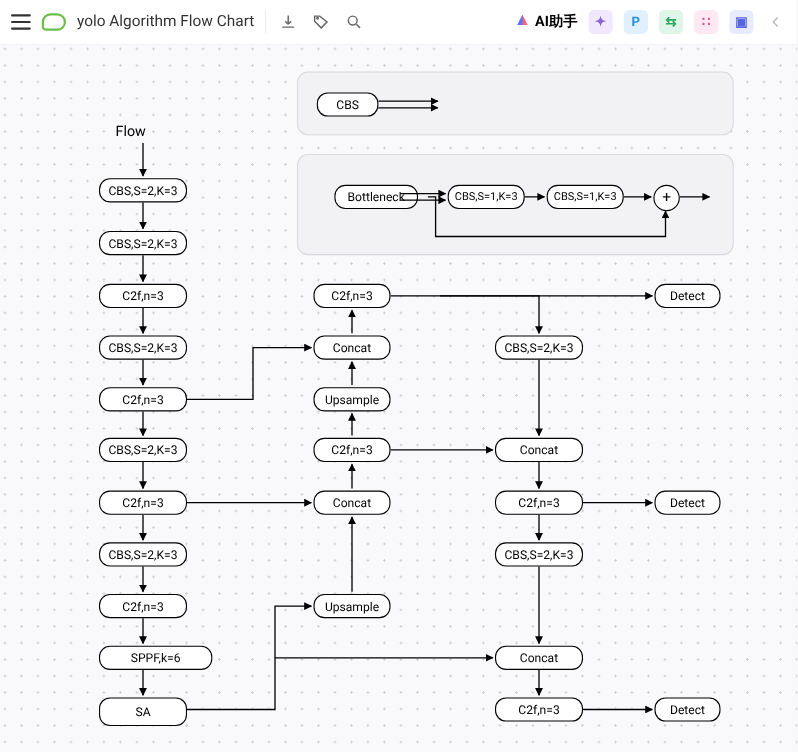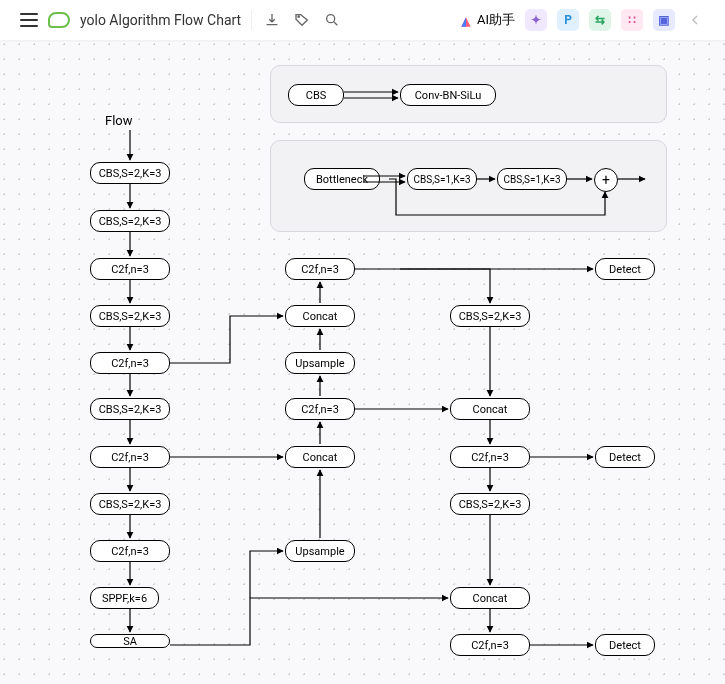--- a/index.html
+++ b/index.html
@@ -1,27 +1,27 @@
 <!DOCTYPE html>
 <html><head>
 <meta charset="utf-8">
 <style>
   html, body { margin:0; padding:0; font-family:-apple-system,BlinkMacSystemFont,"Segoe UI",Roboto,sans-serif; background:#f5f5f7; }
   .page { width:725px; height:684px; position:relative; overflow:hidden; }
-  .header { height:40px; background:#fff; display:flex; align-items:center; padding:0 20px; gap:10px; box-shadow:0 1px 2px rgba(0,0,0,0.05); position:relative; z-index:10;}
+  .header { height:40px; background:#fff; display:flex; align-items:center; padding:0 10px; gap:10px; box-shadow:0 1px 2px rgba(0,0,0,0.05); position:relative; z-index:10;}
   .burger { width:18px; height:14px; position:relative; cursor:pointer; }
   .burger span { position:absolute; left:0; right:0; height:2px; background:#333; border-radius:1px;}
   .burger span:nth-child(1){top:0;} .burger span:nth-child(2){top:6px;} .burger span:nth-child(3){top:12px;}
   .cloud { width:18px; height:12px; border:2px solid #6abf4b; border-radius:8px 8px 8px 4px; position:relative;}
   .title { font-size:14px; color:#333; flex:0 0 auto; }
   .sep { width:1px; height:20px; background:#eee; }
   .icon-btn { width:20px; height:20px; display:flex; align-items:center; justify-content:center; color:#666; cursor:pointer; }
   .icon-btn svg { width:16px; height:16px; }
   .spacer { flex:1; }
-  .ai-badge { display:flex; align-items:flex-end; gap:4px; font-size:13px; font-weight:400; }
+  .ai-badge { display:flex; align-items:flex-start; gap:4px; font-size:13px; font-weight:700; }
   .ai-badge .logo { width:14px; height:14px; }
   .sq { width:22px; height:22px; border-radius:5px; display:flex; align-items:center; justify-content:center; font-size:12px; font-weight:bold; cursor:pointer;}
   .sq1{background:#f0e8ff;color:#8a63d2;} .sq2{background:#e0f0ff;color:#2b8fd9;} .sq3{background:#dff5e8;color:#2aa762;} .sq4{background:#ffe8f2;color:#d95394;} .sq5{background:#e8ebff;color:#5566e0;}
   .chev { color:#bbb; cursor:pointer; }
 
   .canvas { position:absolute; left:0; top:40px; right:0; bottom:0; background:#f9f9fb;
     background-image: radial-gradient(#d0d0d6 1px, transparent 1px);
     background-size: 15px 15px; background-position: -3px -3px; }
   .canvas svg { position:absolute; left:0; top:0; }
   .node { position:absolute; background:#fff; border:1.5px solid #000; border-radius:10px; font-size:11px; display:flex; align-items:center; justify-content:center; box-sizing:border-box; }
@@ -79,40 +79,39 @@
         </svg>
     </div>
   </div>
 
   <div class="canvas">
 
     <div class="panel" style="left:270px; top:25px; width:395px; height:56px;"></div>
     <div class="panel" style="left:270px; top:100px; width:395px; height:90px;"></div>
 
     <div class="node" style="left:288px; top:44px; width:56px; height:22px;">CBS</div>
-    <div class="node" style="left:400px; top:44px; width:96px; height:22px;">Conv-BN-SiLu</div>
 
     <div class="node" style="left:304px; top:128px; width:76px; height:22px;">Bottleneck</div>
     <div class="node" style="left:407px; top:128px; width:70px; height:22px; font-size:10px;">CBS,S=1,K=3</div>
     <div class="node" style="left:497px; top:128px; width:70px; height:22px; font-size:10px;">CBS,S=1,K=3</div>
     <div class="plus-node" style="left:594px; top:128px;">+</div>
 
     <div class="label" style="left:105px; top:73px;">Flow</div>
 
     <div class="node" style="left:90px; top:122px; width:80px; height:22px;">CBS,S=2,K=3</div>
     <div class="node" style="left:90px; top:170px; width:80px; height:22px;">CBS,S=2,K=3</div>
     <div class="node" style="left:90px; top:218px; width:80px; height:22px;">C2f,n=3</div>
     <div class="node" style="left:90px; top:265px; width:80px; height:22px;">CBS,S=2,K=3</div>
     <div class="node" style="left:90px; top:312px; width:80px; height:22px;">C2f,n=3</div>
     <div class="node" style="left:90px; top:358px; width:80px; height:22px;">CBS,S=2,K=3</div>
     <div class="node" style="left:90px; top:406px; width:80px; height:22px;">C2f,n=3</div>
     <div class="node" style="left:90px; top:453px; width:80px; height:22px;">CBS,S=2,K=3</div>
     <div class="node" style="left:90px; top:500px; width:80px; height:22px;">C2f,n=3</div>
-    <div class="node" style="left:90px; top:547px; width:69px; height:22px;">SPPF,k=6</div>
-    <div class="node" style="left:90px; top:594px; width:80px; height:14px;">SA</div>
+    <div class="node" style="left:90px; top:547px; width:103px; height:22px;">SPPF,k=6</div>
+    <div class="node" style="left:90px; top:594px; width:80px; height:26px;">SA</div>
 
     <div class="node" style="left:285px; top:218px; width:70px; height:22px;">C2f,n=3</div>
     <div class="node" style="left:285px; top:265px; width:70px; height:22px;">Concat</div>
     <div class="node" style="left:285px; top:312px; width:70px; height:22px;">Upsample</div>
     <div class="node" style="left:285px; top:358px; width:70px; height:22px;">C2f,n=3</div>
     <div class="node" style="left:285px; top:406px; width:70px; height:22px;">Concat</div>
     <div class="node" style="left:285px; top:500px; width:70px; height:22px;">Upsample</div>
 
     <div class="node" style="left:450px; top:265px; width:80px; height:22px;">CBS,S=2,K=3</div>
     <div class="node" style="left:450px; top:358px; width:80px; height:22px;">Concat</div>

